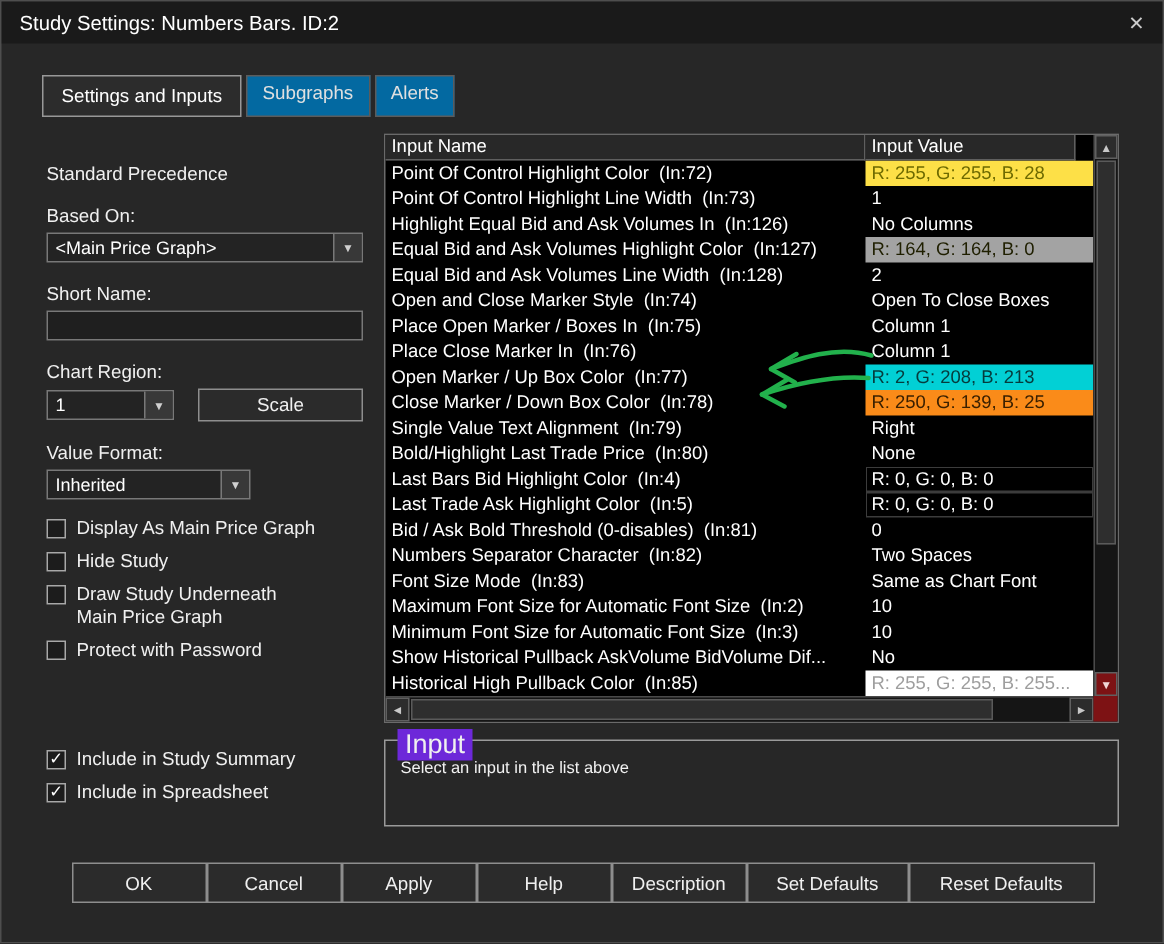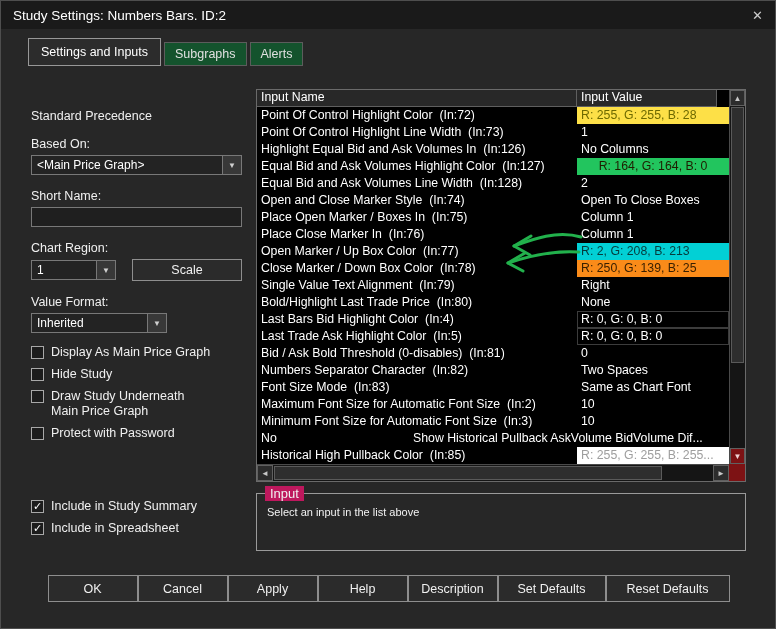--- a/index.html
+++ b/index.html
@@ -1,22 +1,22 @@
 <!DOCTYPE html>
 <html><head>
 <meta charset="utf-8">
 <style>
   html,body{margin:0;padding:0;overflow:hidden}
   body{width:776px;height:629px;background:#272727;font-family:"Liberation Sans",sans-serif}
   .dialog{position:relative;width:776px;height:629px;background:#272727;border:1px solid #4e4e4e;box-sizing:border-box;color:#e8e8e8;overflow:hidden}
   .titlebar{position:absolute;top:0;left:0;right:0;height:28px;background:#1a1a1a;display:flex;align-items:center;justify-content:space-between;padding:0 12px;box-sizing:border-box}
   .title{font-size:13.5px;color:#ffffff}
   .close{font-size:13px;color:#cccccc}
-  .tabs{position:absolute;top:37px;left:27px;display:flex;align-items:flex-end;gap:3px}
-  .tab{font-size:12.5px;color:#e0e0e0;padding:4px 10px;border:1px solid #5c5c5c;background:#14532d;white-space:nowrap}
+  .tabs{position:absolute;top:49px;left:27px;display:flex;gap:3px}
+  .tab{font-size:12.5px;color:#e0e0e0;padding:4px 10px;border:1px solid #5c5c5c;background:#0369a1;white-space:nowrap}
   .tab.active{padding:6px 12px;border-color:#989898;background:#2c2c2c;color:#ffffff}
   .left-panel{position:absolute;left:30px;top:108px;width:211px;font-size:12.5px}
   .section-label{margin-bottom:14px;color:#f0f0f0}
   .field-label{margin-bottom:4px;color:#f0f0f0}
   .dropdown{display:flex;height:20px;border:1px solid #787878;background:#232323;margin-bottom:14px;box-sizing:border-box}
   .dd-value{flex:1;padding:2px 5px;font-size:12px;color:#ffffff;white-space:nowrap;overflow:hidden}
   .dd-btn{width:18px;background:#383838;border-left:1px solid #787878;color:#d0d0d0;font-size:8px;display:flex;align-items:center;justify-content:center}
   .textbox{width:100%;height:20px;border:1px solid #787878;background:#1f1f1f;color:#ffffff;margin-bottom:14px;font-size:12px;padding:0 4px;box-sizing:border-box;font-family:inherit;display:block}
   .region-row{display:flex;justify-content:space-between;margin-bottom:14px;height:22px}
   .dropdown.small{width:85px;height:20px;margin:1px 0 0 0}
@@ -41,21 +41,21 @@
   .sb-btn{position:absolute;display:flex;align-items:center;justify-content:center;font-size:8px;color:#c8c8c8;background:#2c2c2c;border:1px solid #606060;box-sizing:border-box}
   .sb-up{top:0;left:0;right:0;height:16px}
   .sb-down{bottom:0;left:0;right:0;height:16px;background:#7d1214;color:#f0d6d6}
   .vthumb{position:absolute;top:17px;left:1px;right:1px;height:256px;background:#2e2e2e;border:1px solid #5a5a5a;box-sizing:border-box}
   .hscroll{position:absolute;left:0;bottom:0;right:16px;height:17px;background:#151515;border-top:1px solid #4a4a4a;box-sizing:border-box}
   .sb-left{left:0;top:0;bottom:0;width:16px}
   .sb-right{right:0;top:0;bottom:0;width:16px}
   .hthumb{position:absolute;left:17px;top:1px;bottom:1px;width:388px;background:#2e2e2e;border:1px solid #5a5a5a;box-sizing:border-box}
   .corner{position:absolute;right:0;bottom:0;width:16px;height:17px;background:#7d1214}
   .input-group{position:absolute;left:255px;top:492px;width:490px;height:58px;border:1px solid #9a9a9a;box-sizing:border-box}
-  .group-title{position:absolute;top:-8px;left:8px;background:#be185d;padding:0 5px;font-size:13px;color:#f0f0f0}
+  .group-title{position:absolute;top:-8px;left:8px;background:#6d28d9;padding:0 5px;font-size:18px;color:#f0f0f0}
   .group-text{padding:12px 10px;font-size:11px;color:#f2f2f2}
   .button-row{position:absolute;left:18px;right:17px;top:574px;height:27px;display:flex;justify-content:center}
   .button-row .btn{width:90px;height:27px}
   .button-row .btn:nth-child(6){width:108px}
   .button-row .btn:nth-child(7){width:124px}
   .annot-layer{position:absolute;left:0;top:0;pointer-events:none;z-index:50}
 </style>
 </head>
 <body>
 
@@ -143,21 +143,21 @@
         <div class="trow">
           <div class="cell name">Point Of Control Highlight Line Width  (In:73)</div>
           <div class="cell value">1</div>
         </div>
         <div class="trow">
           <div class="cell name">Highlight Equal Bid and Ask Volumes In  (In:126)</div>
           <div class="cell value">No Columns</div>
         </div>
         <div class="trow">
           <div class="cell name">Equal Bid and Ask Volumes Highlight Color  (In:127)</div>
-          <div class="cell value" style="background: #22c55e; color: rgb(31, 31, 0); text-align: center;">R: 164, G: 164, B: 0</div>
+          <div class="cell value" style="background: #a3a3a3; color: rgb(31, 31, 0);">R: 164, G: 164, B: 0</div>
         </div>
         <div class="trow">
           <div class="cell name">Equal Bid and Ask Volumes Line Width  (In:128)</div>
           <div class="cell value">2</div>
         </div>
         <div class="trow">
           <div class="cell name">Open and Close Marker Style  (In:74)</div>
           <div class="cell value">Open To Close Boxes</div>
         </div>
         <div class="trow">
@@ -206,22 +206,22 @@
         </div>
         <div class="trow">
           <div class="cell name">Maximum Font Size for Automatic Font Size  (In:2)</div>
           <div class="cell value">10</div>
         </div>
         <div class="trow">
           <div class="cell name">Minimum Font Size for Automatic Font Size  (In:3)</div>
           <div class="cell value">10</div>
         </div>
         <div class="trow">
+          <div class="cell name">Show Historical Pullback AskVolume BidVolume Dif...</div>
           <div class="cell value">No</div>
-          <div class="cell name">Show Historical Pullback AskVolume BidVolume Dif...</div>
         </div>
         <div class="trow">
           <div class="cell name">Historical High Pullback Color  (In:85)</div>
           <div class="cell value" style="background: rgb(255, 255, 255); color: rgb(158, 158, 158);">R: 255, G: 255, B: 255...</div>
         </div>
       </div>
     <div class="vscroll">
       <div class="sb-btn sb-up">▲</div>
       <div class="vthumb"></div>
       <div class="sb-btn sb-down">▼</div>

